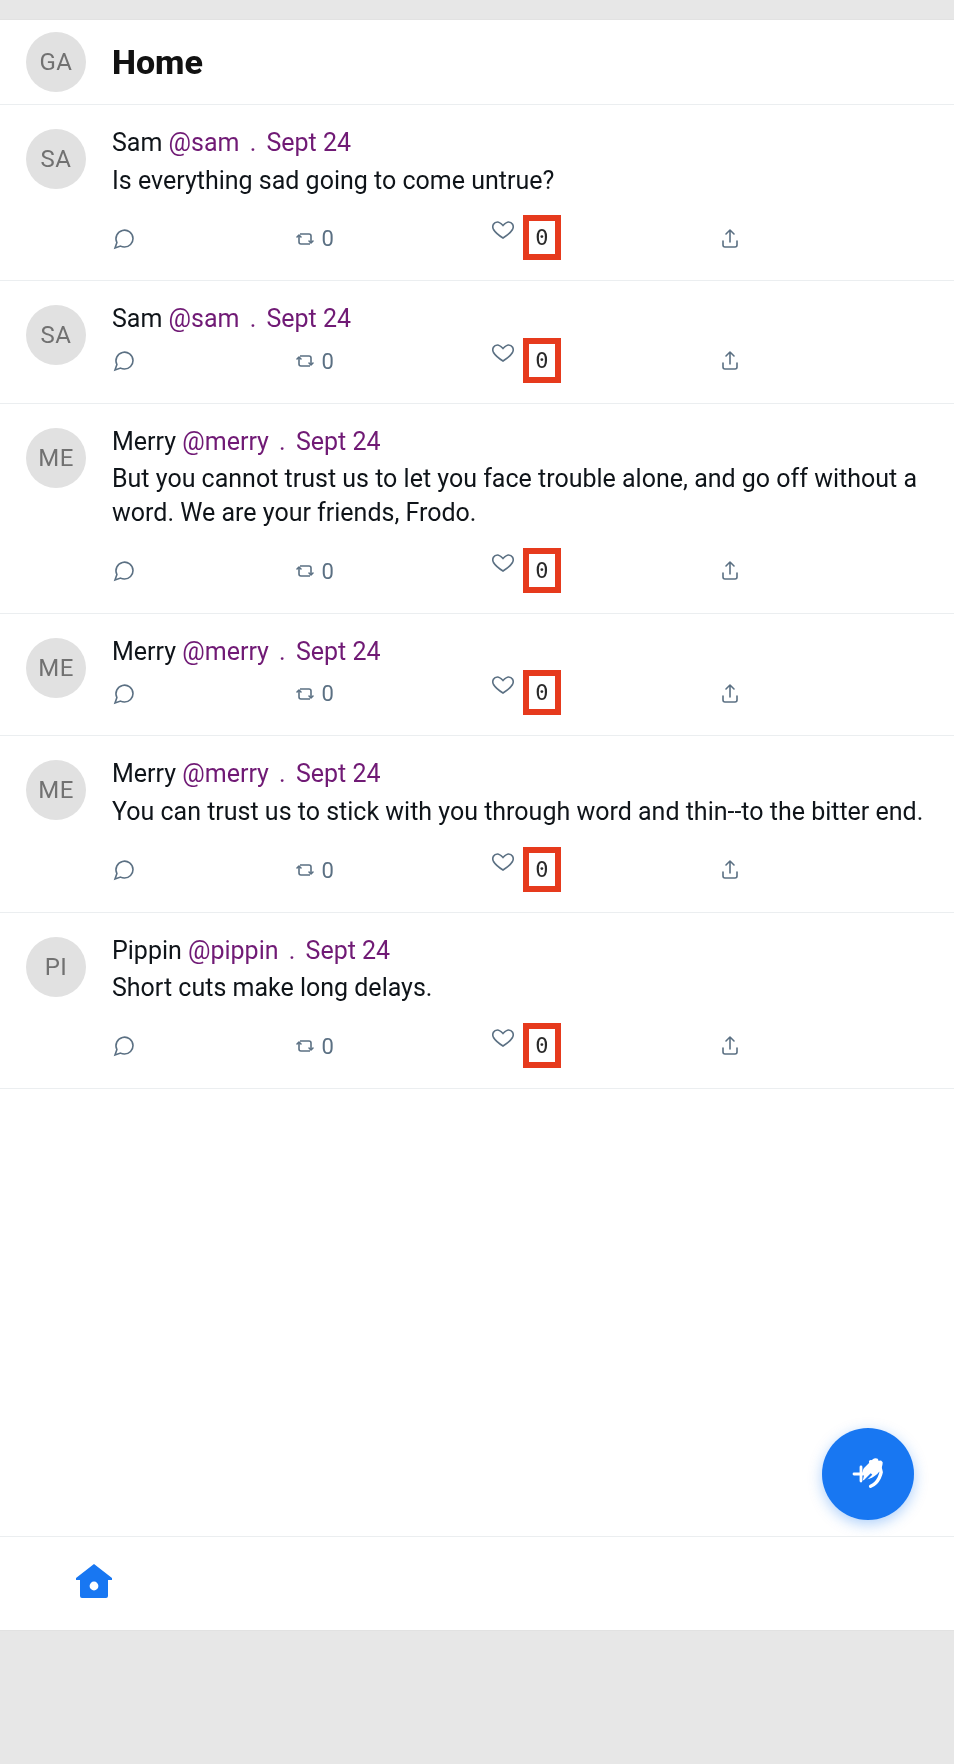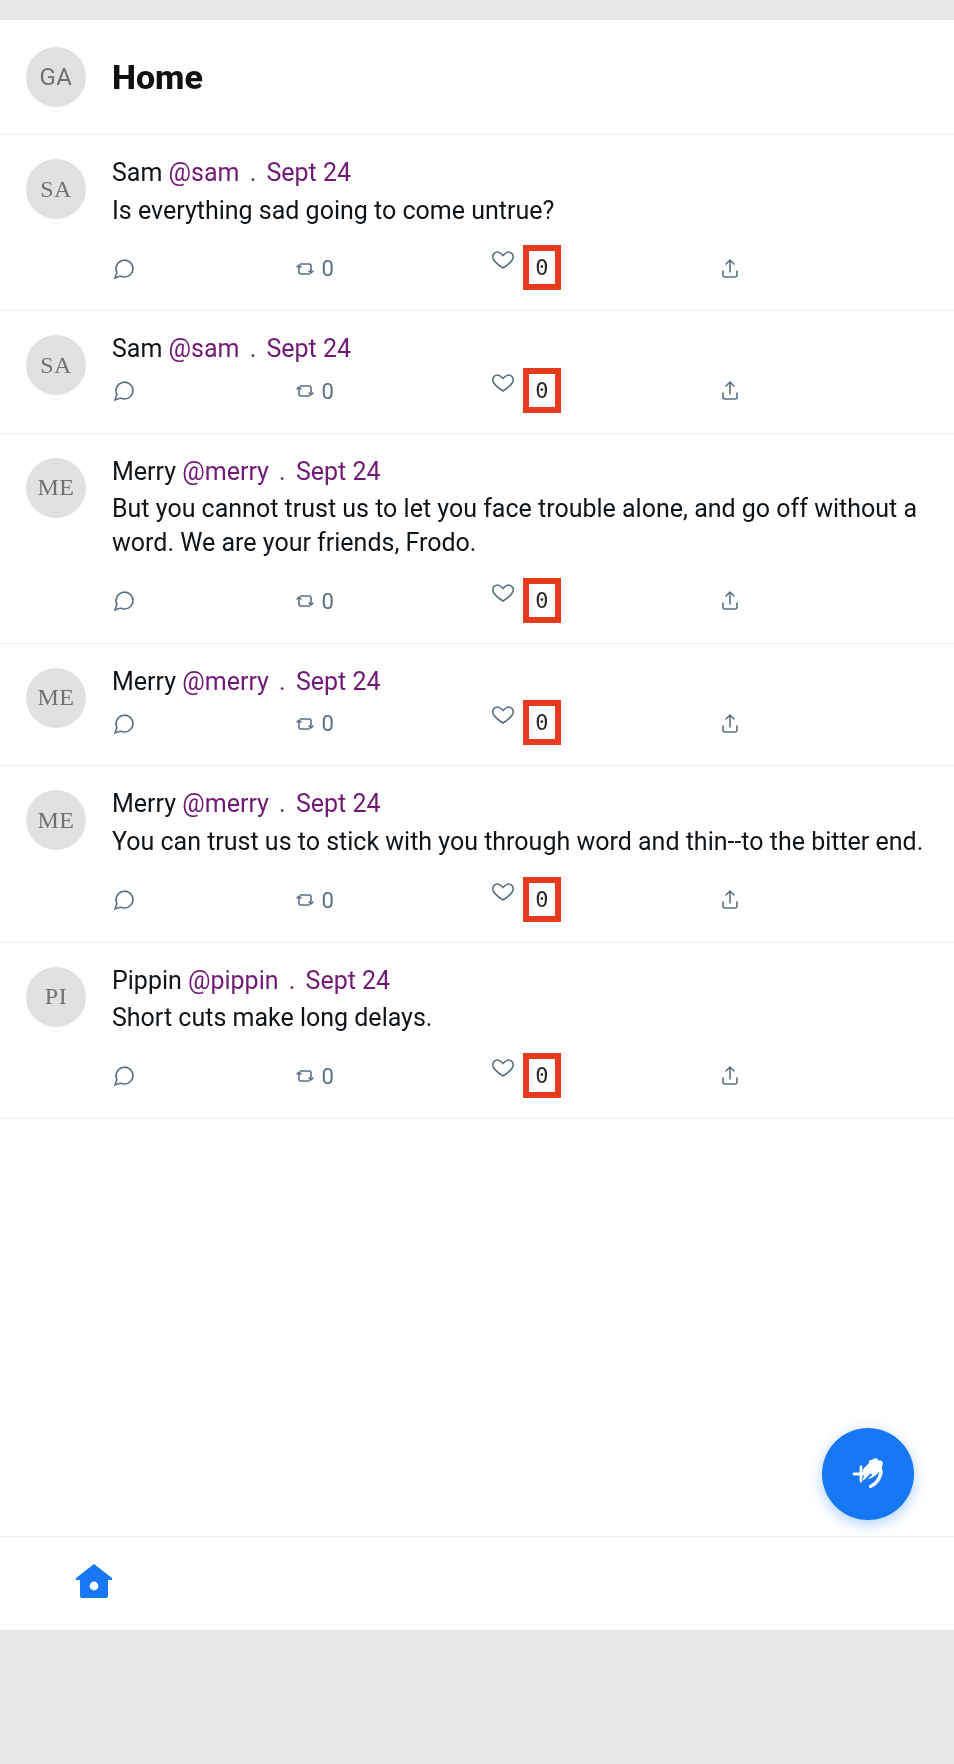--- a/index.html
+++ b/index.html
@@ -13,21 +13,21 @@
     .app {
       width: 954px;
       background: #fff;
       position: relative;
       overflow: hidden;
       box-shadow: 0 0 0 1px rgba(0,0,0,0.02);
     }
     .header {
       display: flex;
       align-items: center;
-      padding: 27px 26px;
+      padding: 12px 26px;
       border-bottom: 1px solid #ebeef0;
     }
     .avatar {
       width: 60px;
       height: 60px;
       border-radius: 50%;
       background: #e1e1e1;
       color: #717171;
       font-size: 24px;
       font-weight: 400;
@@ -42,21 +42,21 @@
       font-weight: 800;
       color: #111;
       margin-left: 26px;
     }
     .feed { }
     .post {
       display: flex;
       padding: 22px 26px 20px;
       border-bottom: 1px solid #ebeef0;
     }
-    .post .avatar { margin-top: 2px; font-family: Liberation Serif, serif; }
+    .post .avatar { margin-top: 2px; }
     .post-body {
       margin-left: 26px;
       flex: 1;
       min-width: 0;
     }
     .post-head {
       font-size: 25px;
       line-height: 1.3;
       margin-bottom: 4px;
     }

